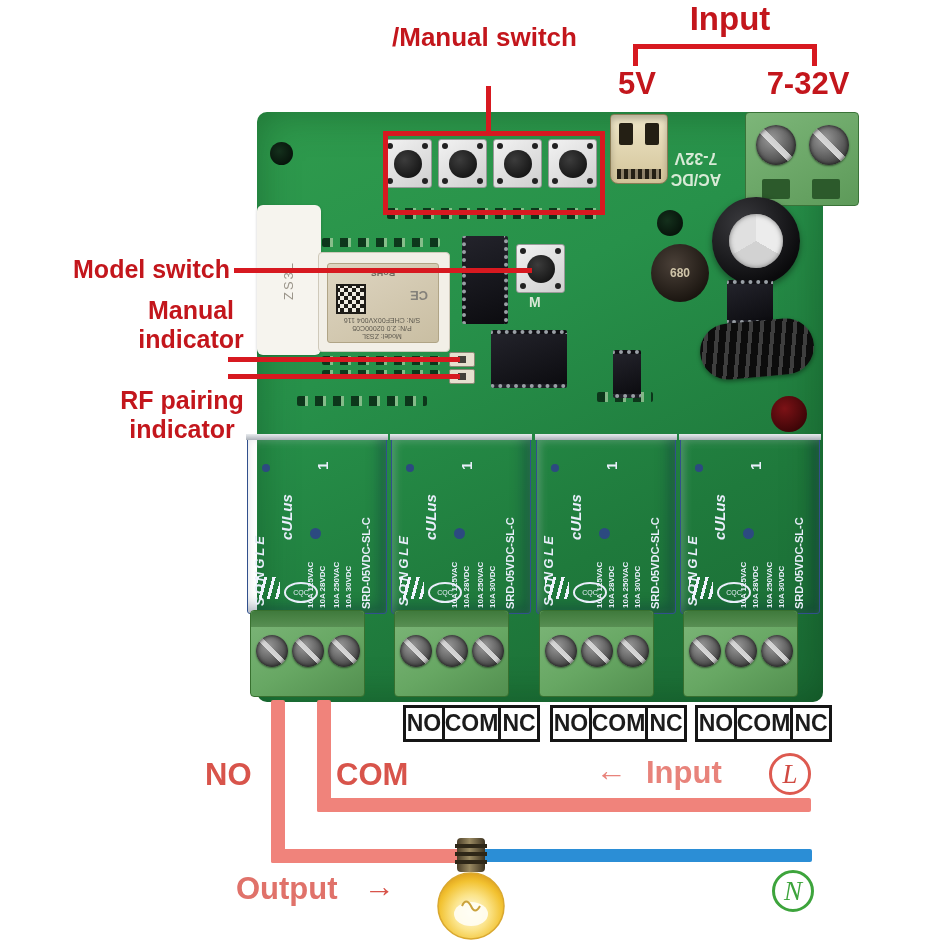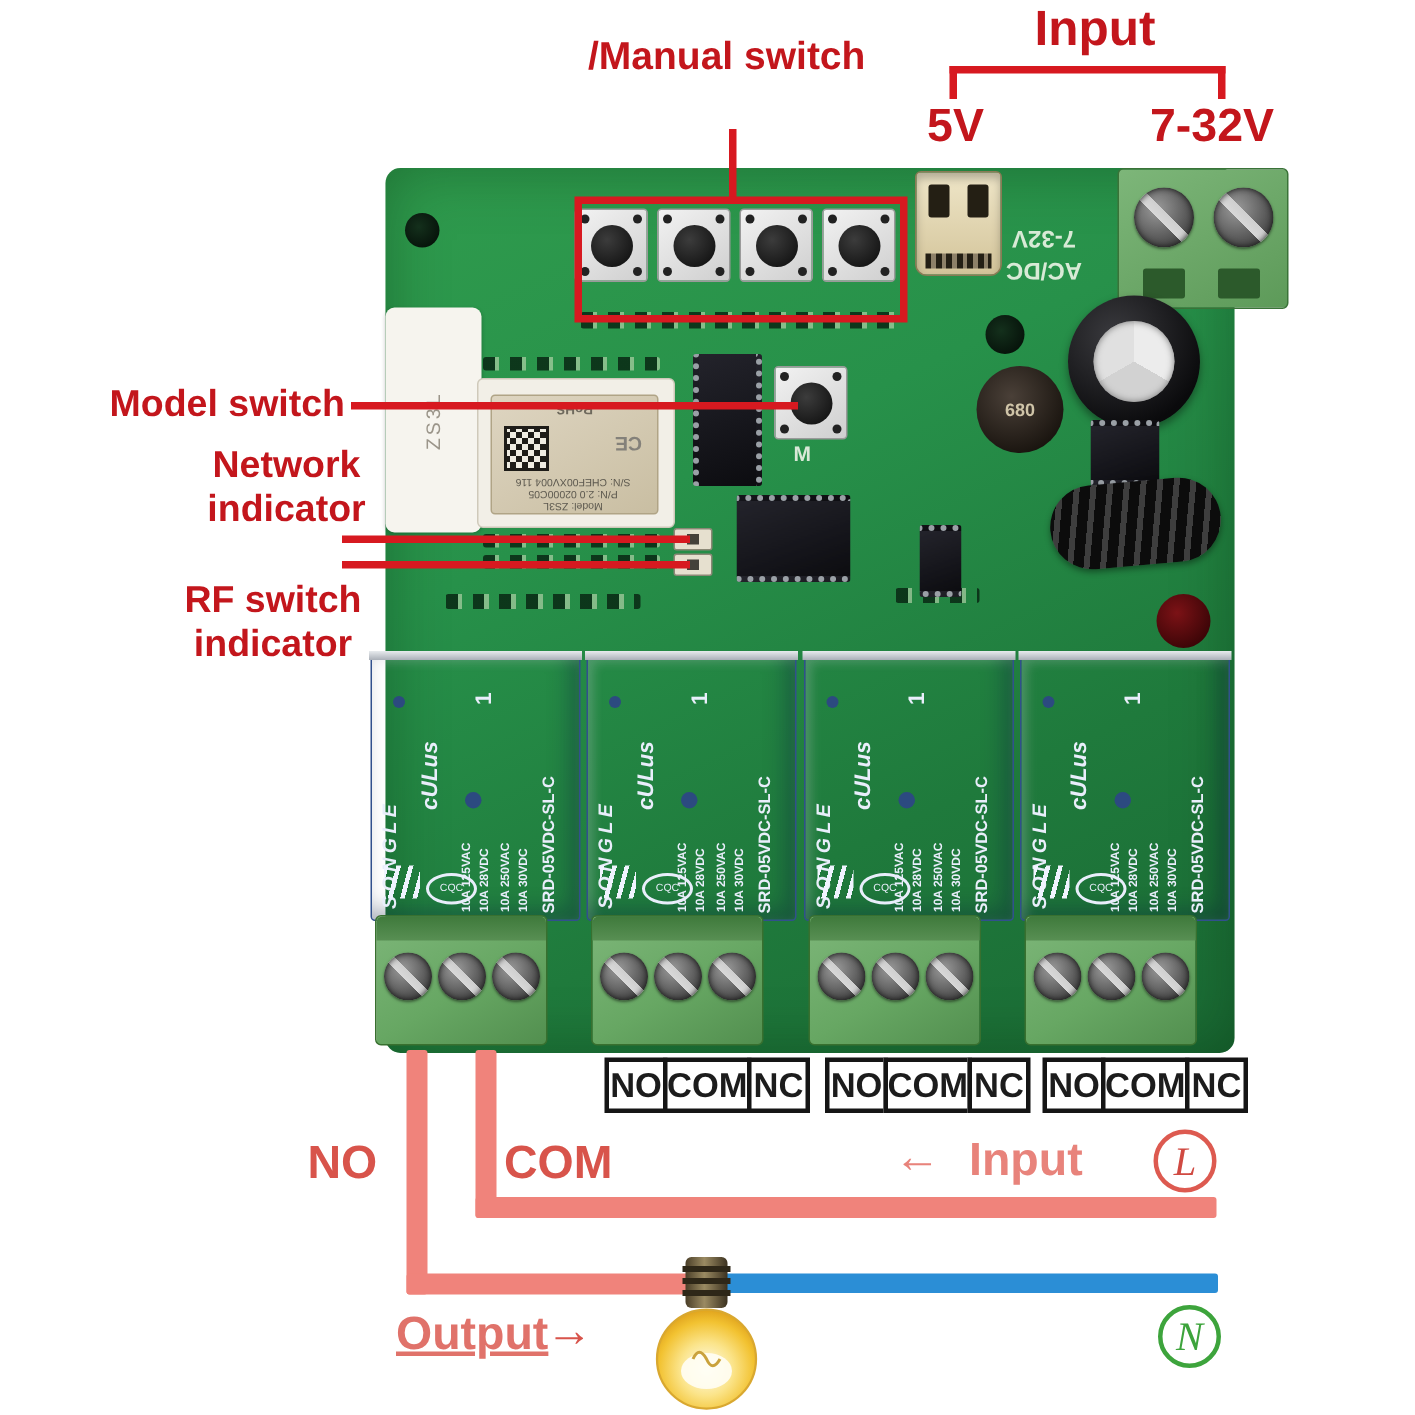--- a/index.html
+++ b/index.html
@@ -267,27 +267,27 @@
   <div class="abs ann" style="left:392px;top:22px;font-size:26px;line-height:31px;">
     <div>/Manual switch</div>
   </div>
   <div class="abs redline" style="left:486px;top:86px;width:5px;height:48px;"></div>
   <div class="abs" style="left:383px;top:131px;width:212px;height:74px;border:5px solid #d71920;z-index:5;"></div>
 
   <div class="abs ann" style="left:58px;top:255px;width:172px;text-align:right;font-size:25px;">Model switch</div>
   <div class="abs redline" style="left:234px;top:268px;width:298px;height:5px;z-index:5;"></div>
 
   <div class="abs ann" style="left:128px;top:296px;width:126px;text-align:center;font-size:25px;line-height:29px;">
-    <div>Network</div>
+    <div>Manual</div>
     <div>indicator</div>
   </div>
   <div class="abs redline" style="left:228px;top:357px;width:232px;height:5px;z-index:5;"></div>
   <div class="abs redline" style="left:228px;top:374px;width:232px;height:5px;z-index:5;"></div>
   <div class="abs ann" style="left:110px;top:386px;width:144px;text-align:center;font-size:25px;line-height:29px;">
-    <div>RF switch</div>
+    <div>RF pairing</div>
     <div>indicator</div>
   </div>
 
   <div class="nc-table" style="left:403px;">
     <div class="nc-cell" style="width:36px;">NO</div>
     <div class="nc-cell" style="width:53px;">COM</div>
     <div class="nc-cell" style="width:36px;">NC</div>
   </div>
   <div class="nc-table" style="left:550px;">
     <div class="nc-cell" style="width:36px;">NO</div>
@@ -327,17 +327,17 @@
     <circle cx="35" cy="68" r="33" fill="url(#bulbGlow)" stroke="#d9a830" stroke-width="1.5"></circle>
     <ellipse cx="35" cy="76" rx="17" ry="12" fill="#fffef5" opacity="0.9"></ellipse>
     <path d="M26 68 q4 -9 9 0 q4 9 9 0" stroke="#caa23c" stroke-width="2" fill="none"></path>
   </svg>
 
   <div class="bottom-label" style="left:205px;top:757px;color:#d8544b;">NO</div>
   <div class="bottom-label" style="left:336px;top:757px;color:#d8544b;">COM</div>
   <div class="bottom-label" style="left:596px;top:753px;color:#e8837b;font-weight:600;">←</div>
   <div class="bottom-label" style="left:646px;top:755px;color:#e8837b;font-weight:600;">Input</div>
   <div class="sym-circle" style="left:769px;top:753px;border:3px solid #dd5a50;color:#d04a42;">L</div>
-  <div class="bottom-label" style="left:264px;top:871px;color:#e0726a;font-weight:600;text-decoration:underline;">Output</div>
+  <div class="bottom-label" style="left:236px;top:871px;color:#e0726a;font-weight:600;">Output</div>
   <div class="bottom-label" style="left:364px;top:869px;color:#d8544b;font-weight:600;">→</div>
   <div class="sym-circle" style="left:772px;top:870px;border:3px solid #3da43c;color:#3da43c;">N</div>
 
 </div>
 
 </body></html>

